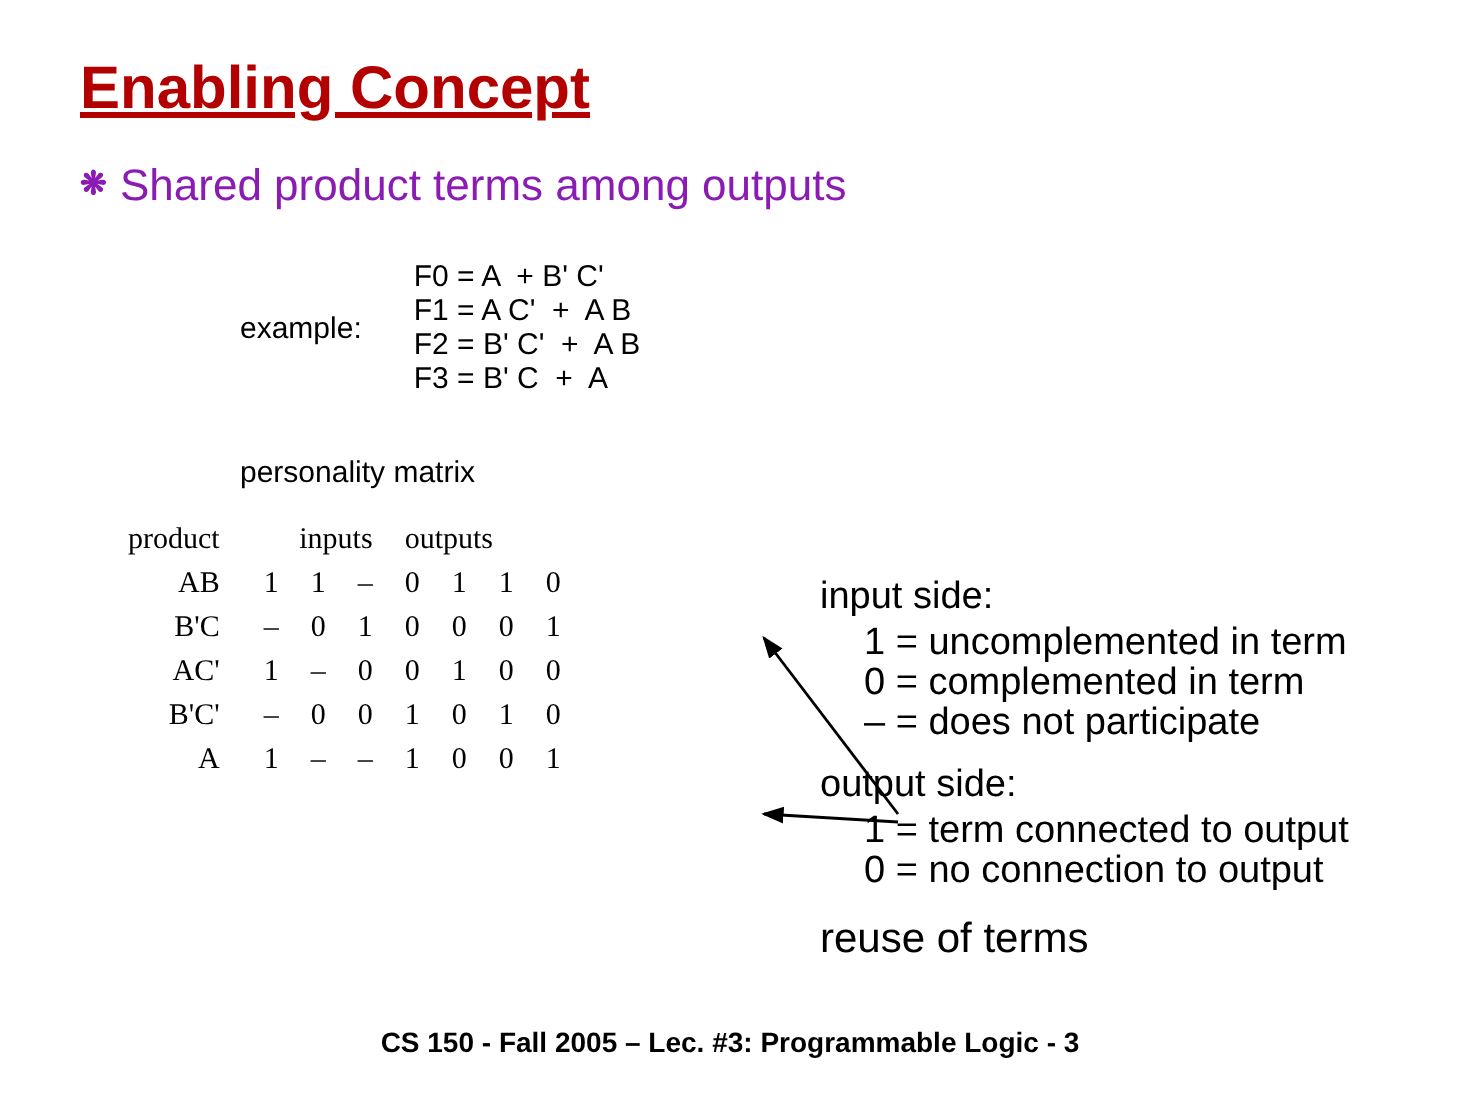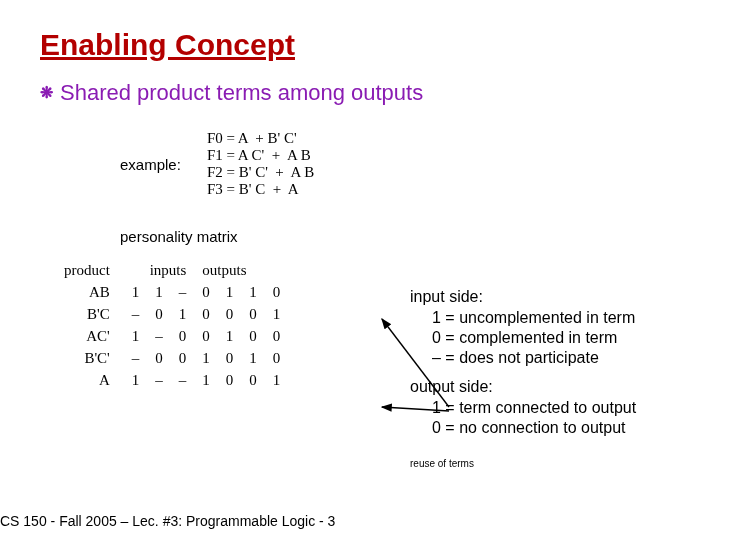--- a/index.html
+++ b/index.html
@@ -38,21 +38,21 @@
     color: #8a1cb3;
     font-size: 22px;
   }
   .example-row {
     display: flex;
     gap: 26px;
     margin: 0 0 30px 80px;
     align-items: center;
   }
   .example-label { }
-  .eq-block { font-family: Liberation Serif, serif; }
+  .eq-block { font-family: Liberation Sans, sans-serif; }
   .eq-line { white-space: pre; }
   .personality-label {
     margin: 0 0 14px 80px;
   }
   .matrix-area {
     position: relative;
     margin-left: 24px;
   }
   table.pm {
     border-collapse: collapse;
@@ -69,36 +69,38 @@
   svg.arrows {
     position: absolute;
     top: 0; left: 0;
     pointer-events: none;
   }
   .side-notes {
     position: absolute;
     left: 410px;
     top: 288px;
     width: 300px;
-    font-size: 16px;
+    font-size: 19px;
   }
   .side-notes .hdr { margin-bottom:2px;}
   .side-notes .sub { margin-left:22px; line-height:20px;}
   .side-notes .block { margin-bottom:10px;}
   .reuse {
     position: absolute;
     left: 410px;
     top: 458px;
-    font-size: 10px;
+    font-size: 21px;
   }
   .footer {
     position: absolute;
     left: 0; right: 0;
     bottom: 18px;
+    text-align: center;
     font-size: 14px;
+    font-weight: bold;
   }
 </style>
 </head>
 <body>
 
 <div class="title">Enabling Concept</div>
 
 <div class="bullet-row">
   <span class="zbullet">❋</span>
   <span class="bullet-text">Shared product terms among outputs</span>

